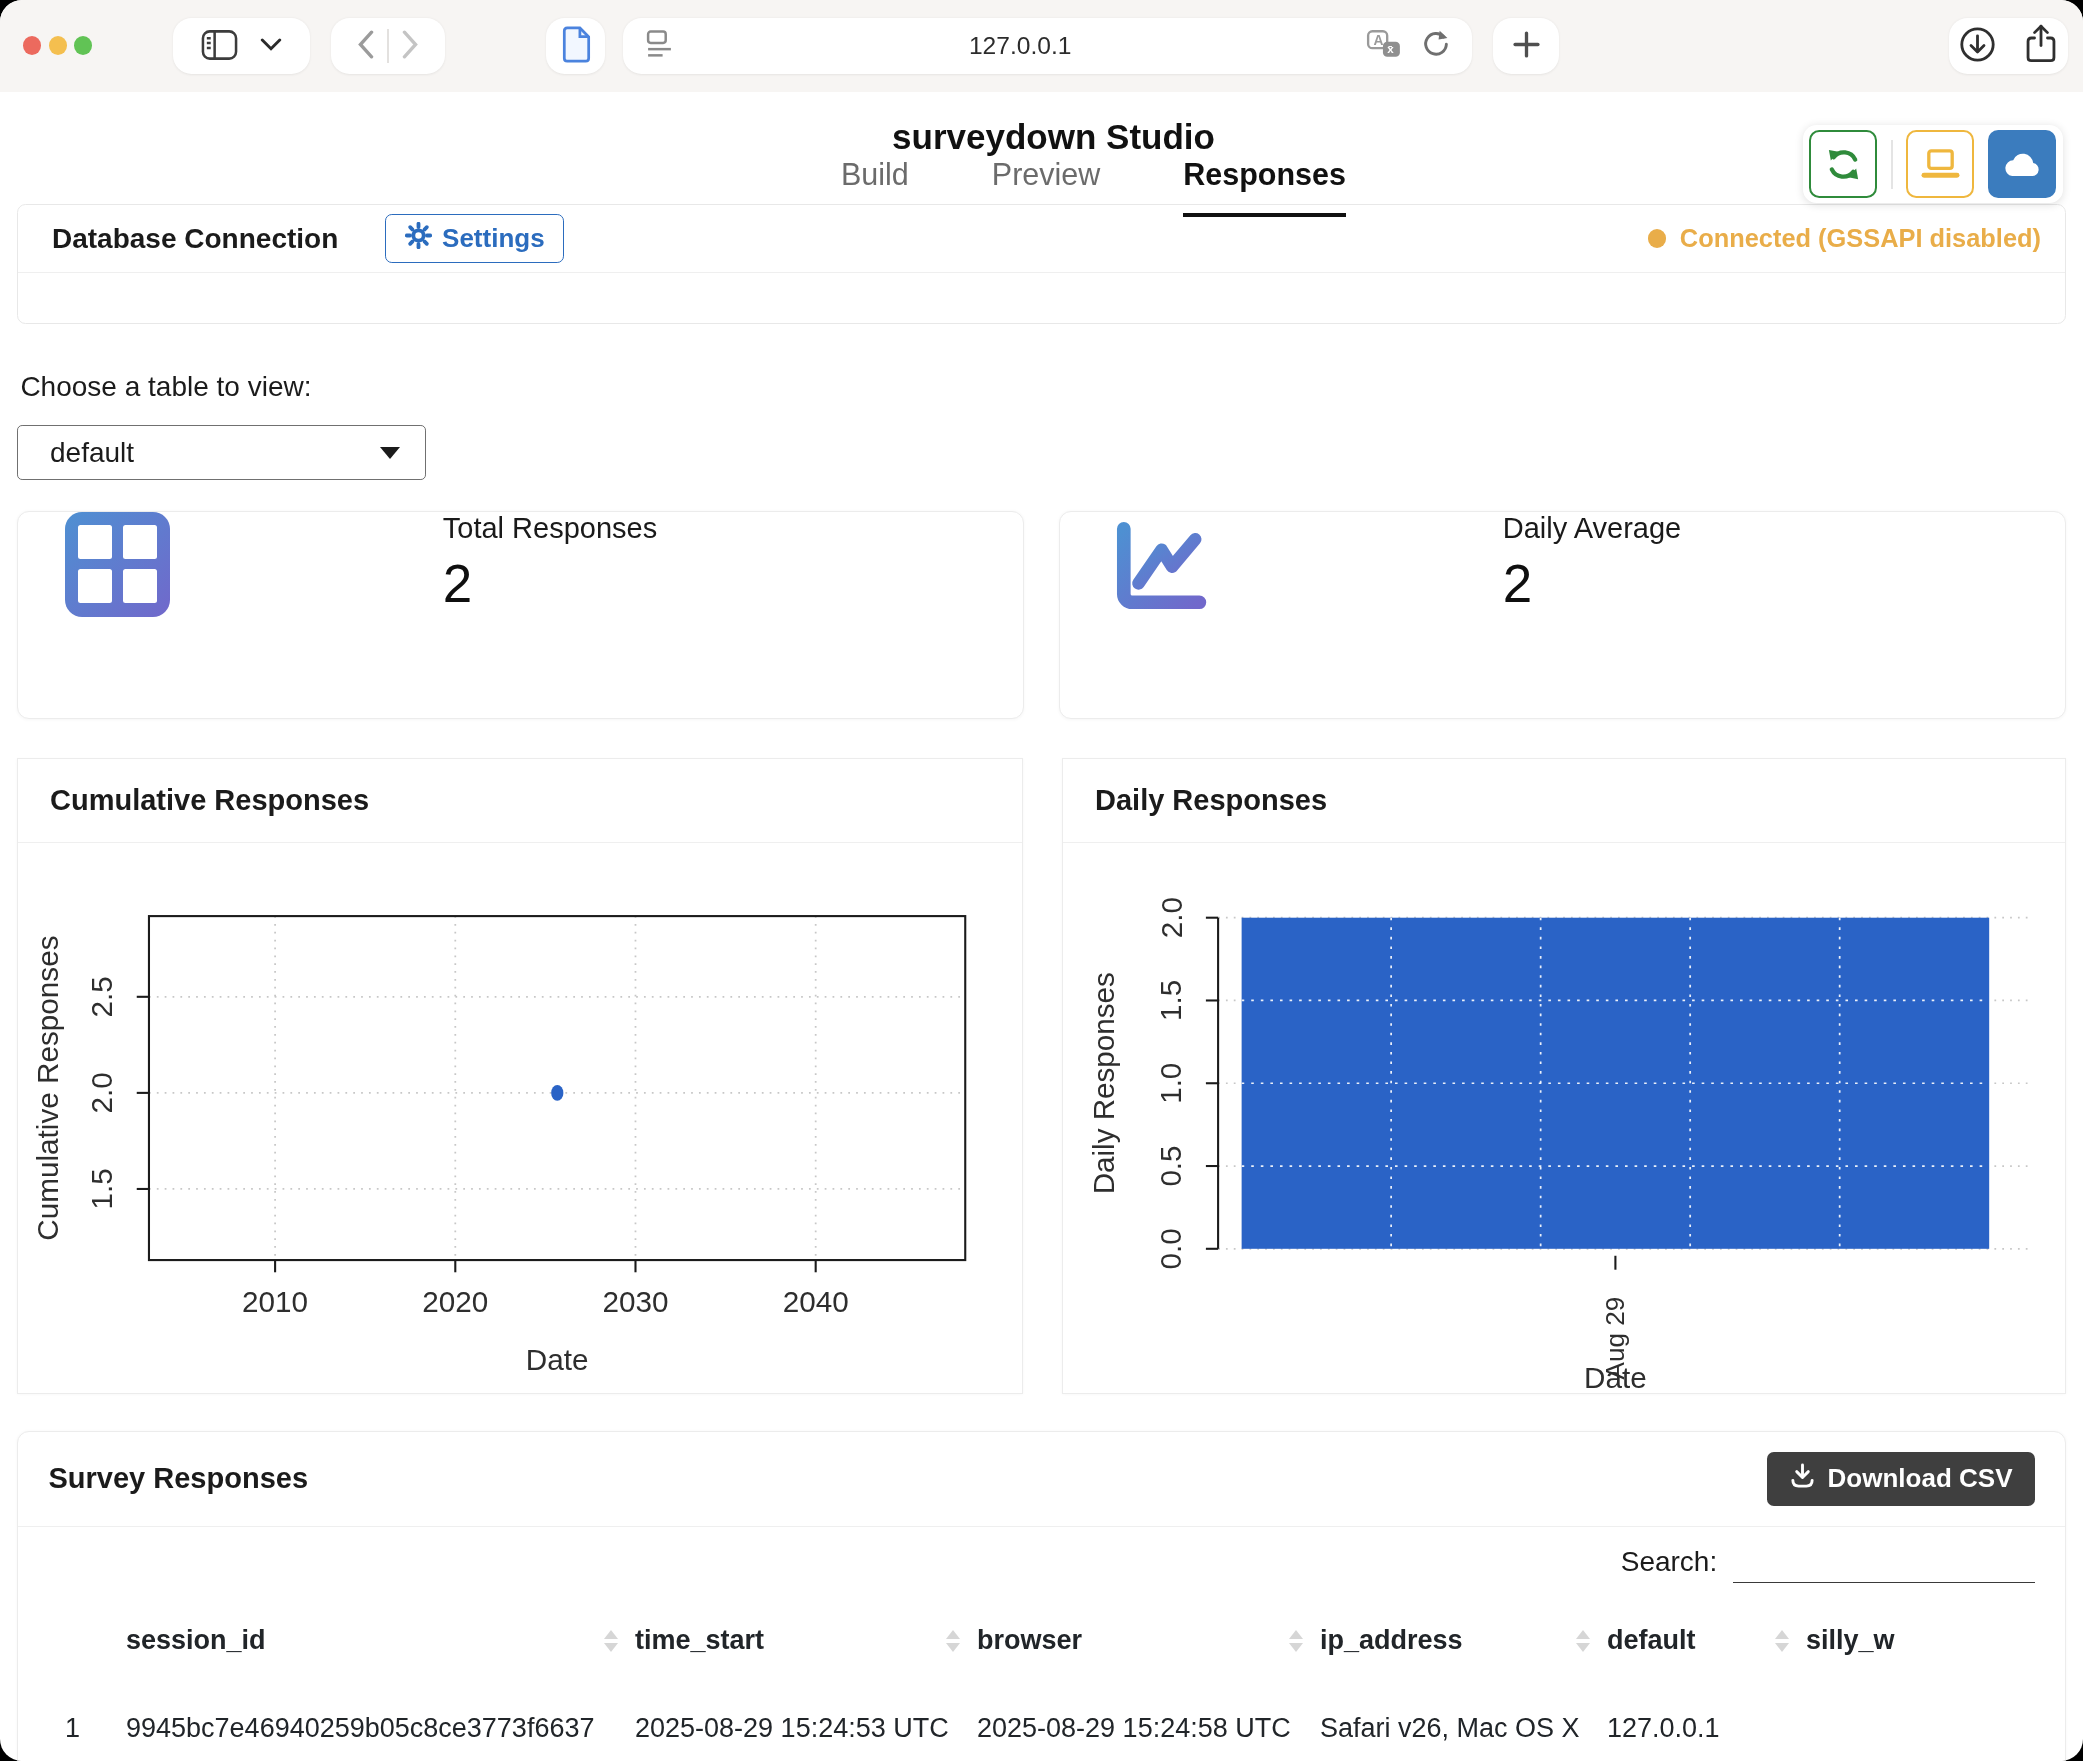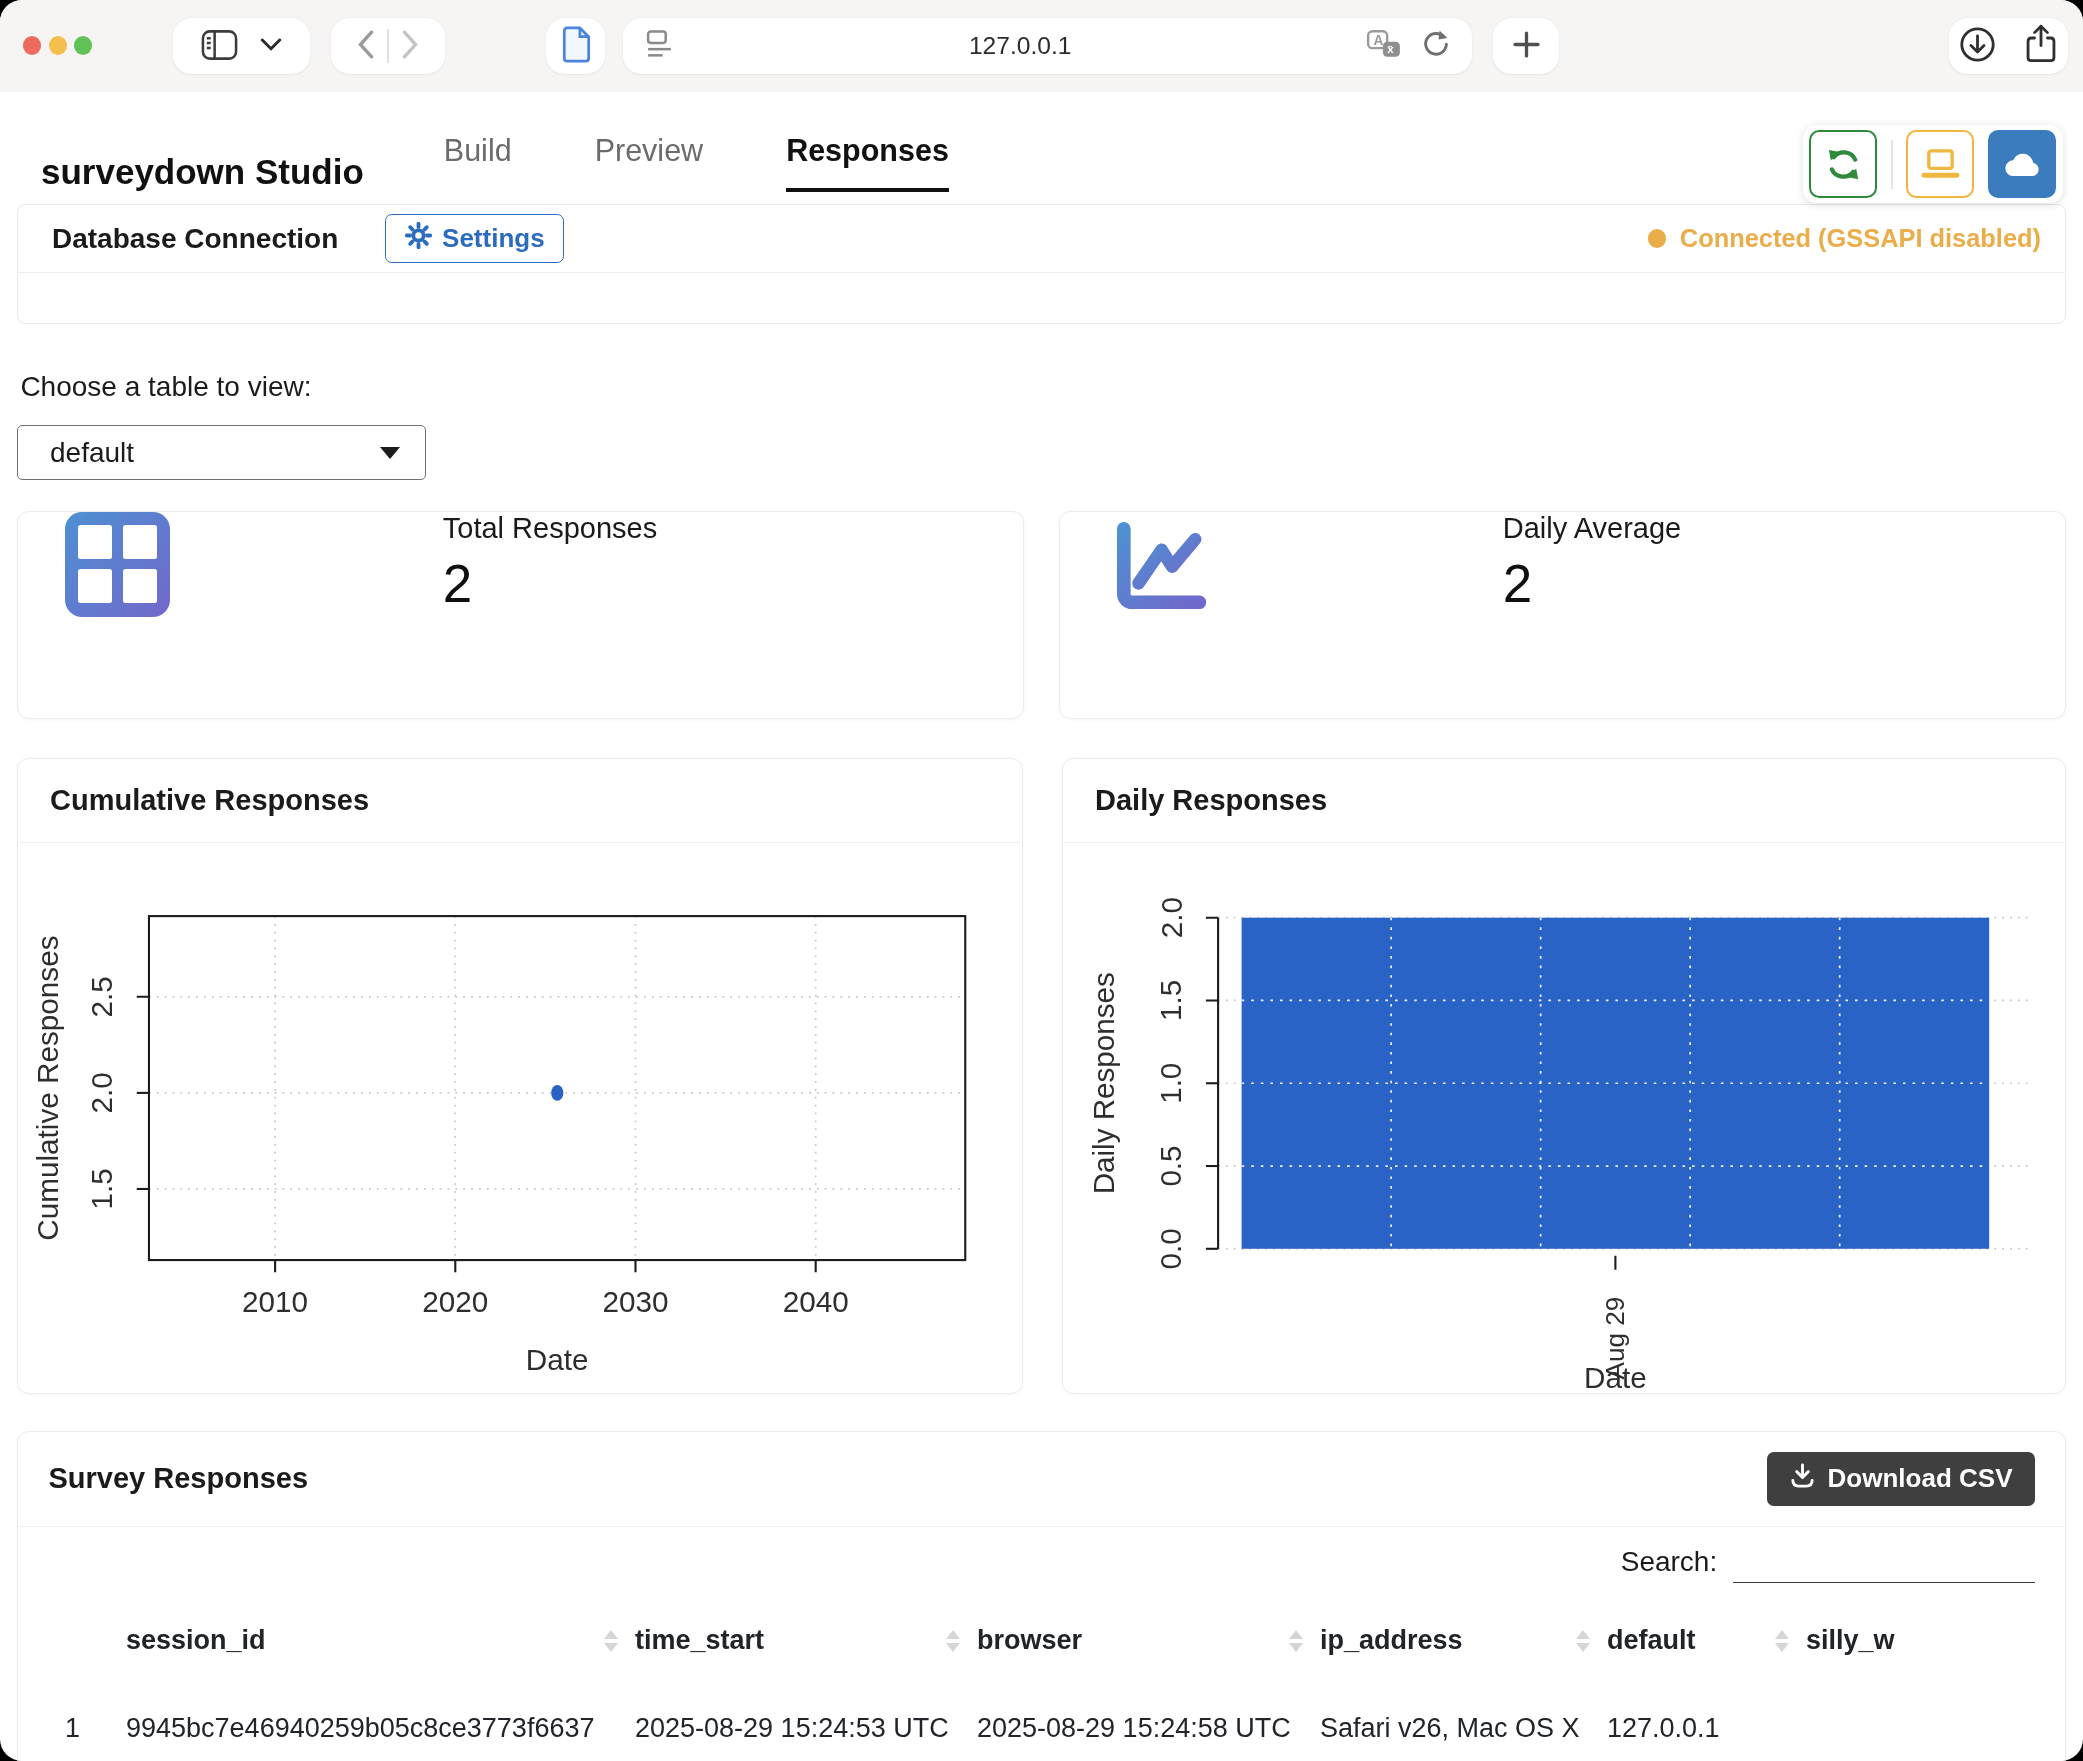--- a/index.html
+++ b/index.html
@@ -16,21 +16,21 @@
   .pill.sidebar{left:173px;width:137px;gap:22px;}
   .pill.nav{left:331px;width:114px;gap:0;}
   .pill.doc{left:546px;width:59px;}
   .pill.url{left:623px;width:849px;justify-content:space-between;padding:0 22px;}
   .pill.plus{left:1493px;width:66px;}
   .pill.right{left:1949px;width:119px;gap:25.4px;}
   .url-text{font-size:24.6px;color:#2c2c2c;}
   .navdiv{width:1.7px;height:34px;background:#e3e1df;margin:0 10.2px;}
 
   
-  .app-header{display:flex;align-items:flex-end;padding:25.4px 17px 0 41px;height:100px;}
+  .app-header{display:flex;align-items:center;padding:25.4px 17px 0 41px;height:100px;flex-direction:column;}
   .app-title{font-size:35px;font-weight:700;color:#111;}
   .tabs{display:flex;gap:83px;margin-left:80px;}
   .tab{font-size:30.5px;color:#6b6b6b;padding-bottom:20.3px;border-bottom:4.2px solid transparent;cursor:default;}
   .tab.active{color:#111;font-weight:600;border-bottom-color:#111;}
   .action-card{position:absolute;top:125px;right:20.3px;height:78px;background:#fff;border-radius:13.6px;
                box-shadow:0 1.7px 8.5px rgba(0,0,0,.12);display:flex;align-items:center;gap:13.6px;padding:0 6.8px;}
   .icon-btn{width:68px;height:68px;border-radius:10.2px;display:flex;align-items:center;justify-content:center;background:#fff;}
   .icon-btn.green{border:2.5px solid #2F8B3B;}
   .icon-btn.yellow{border:2.5px solid #EFB73E;}
   .icon-btn.blue{background:#3B7CBE;border:2.5px solid #3B7CBE;}
@@ -60,21 +60,21 @@
   .grid-icon{width:105px;height:105px;border-radius:17px;background:linear-gradient(135deg,#4E90D2,#7168CB);
              display:grid;grid-template-columns:34px 34px;grid-template-rows:34px 34px;gap:10.2px;justify-content:center;align-content:center;}
   .grid-icon i{background:#fff;border-radius:2.5px;}
   .stat-body{flex:1;display:flex;justify-content:center;padding-right:93px;}
   .stat-inner{text-align:left;}
   .stat-label{font-size:29px;color:#1a1a1a;}
   .stat-value{font-size:53px;color:#0f0f0f;margin-top:8.5px;}
 
   
   .charts{display:flex;gap:39px;margin-top:39px;}
-  .chart-card{background:#fff;border:0.8px solid #ececec;border-radius:12px;box-shadow:0 0.8px 3.4px rgba(0,0,0,.04);height:636px;overflow:hidden;}
+  .chart-card{background:#fff;border:0.8px solid #ececec;border-radius:0;box-shadow:0 0.8px 3.4px rgba(0,0,0,.04);height:636px;overflow:hidden;}
   .chart-card.c1{width:1006px;}
   .chart-card.c2{flex:1;}
   .chart-head{padding:25.4px 32px;font-size:29px;font-weight:700;color:#1b1b1b;border-bottom:0.8px solid #efefef;}
   .chart-card svg{display:block;width:100%;margin-top:5.1px;}
 
   
   .survey-card{margin-top:37px;background:#fff;border:0.8px solid #ececec;border-radius:12px;box-shadow:0 0.8px 3.4px rgba(0,0,0,.04);overflow:hidden;height:356px;}
   .survey-head{display:flex;align-items:center;justify-content:space-between;padding:20.3px 30.5px;border-bottom:0.8px solid #efefef;}
   .survey-title{font-size:29px;font-weight:700;color:#1b1b1b;}
   .csv-btn{display:flex;align-items:center;gap:12px;background:#3F3F3F;border:none;border-radius:6.8px;height:54px;

